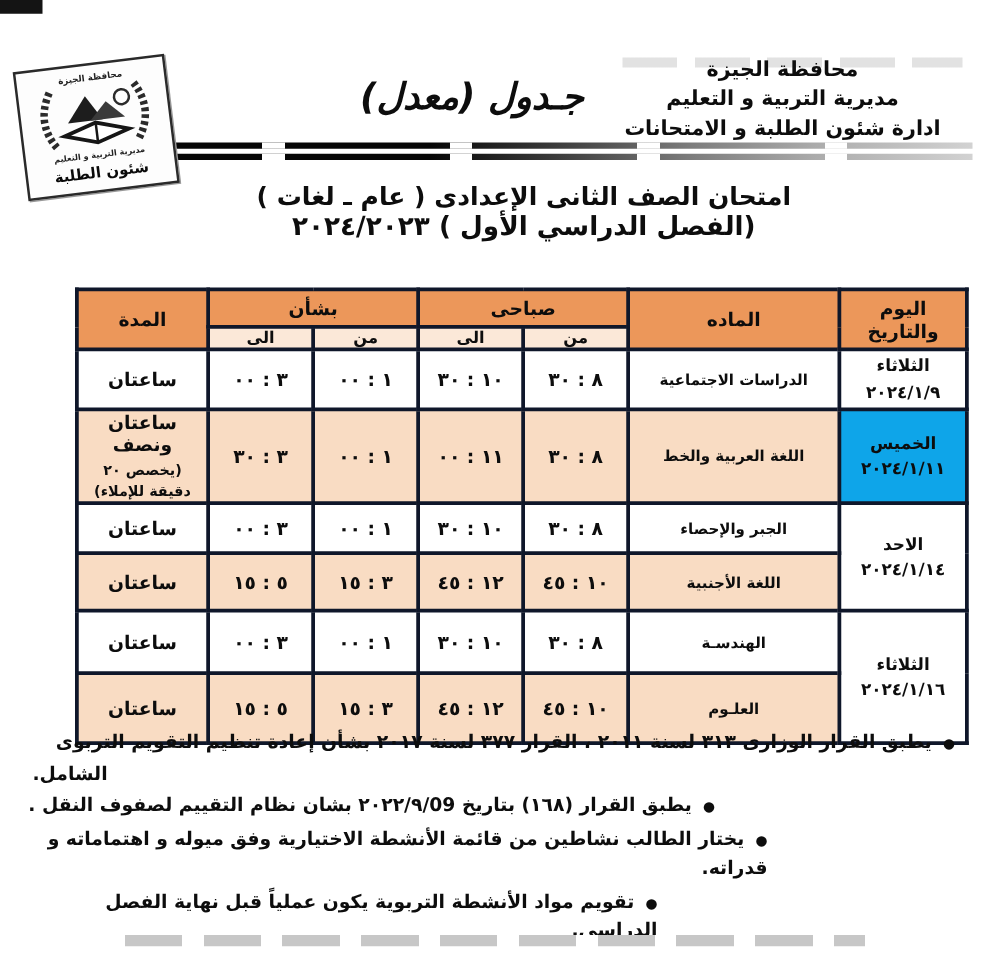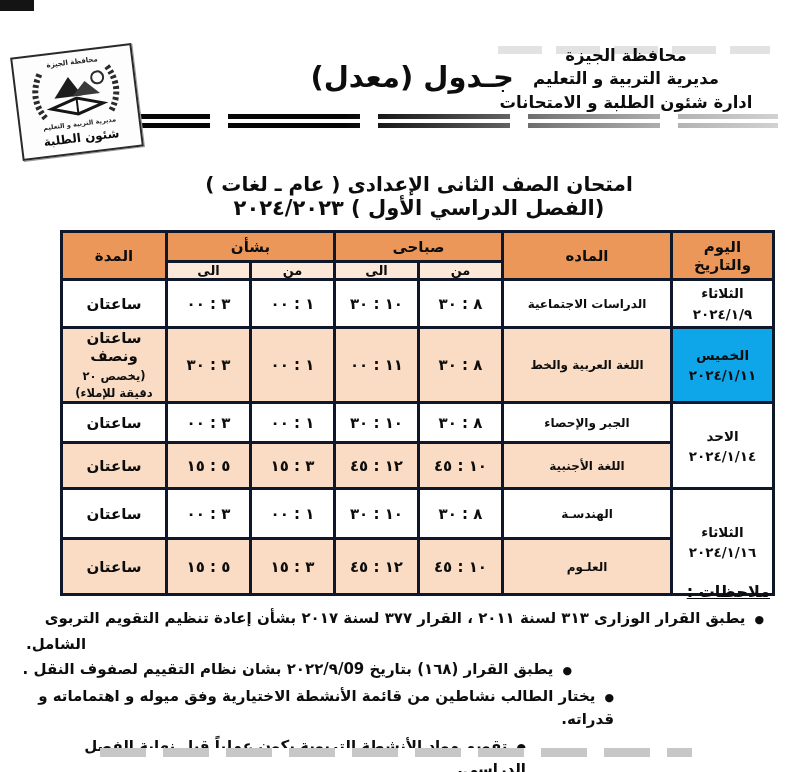--- a/index.html
+++ b/index.html
@@ -27,22 +27,22 @@
     position: absolute; left: 100px; top: 748px; width: 592px; height: 9px;
     background: repeating-linear-gradient(90deg, #c7c7c7 0 46px, #fff 46px 63px);
   }
 
   
   .org-block {
     position: absolute; top: 44px; left: 476px; width: 300px;
     text-align: center; font-weight: bold; font-size: 16.5px; line-height: 1.42;
   }
   .doc-stamp-title {
-    position: absolute; top: 60px; left: 304px; width: 210px;
-    text-align: right; font-weight: bold; font-size: 29px;
+    position: absolute; top: 60px; left: 288px; width: 210px;
+    text-align: left; font-weight: bold; font-size: 29px; font-style: italic;
   }
   .divider {
     position: absolute; top: 114px; left: 78px; width: 700px;
   }
   .divider .bar {
     height: 5px; margin-bottom: 4px;
     background-image:
       repeating-linear-gradient(90deg, rgba(255,255,255,0) 0 132px, #fff 132px 150px),
       linear-gradient(90deg, #060606 0 38%, #3a3a3a 52%, #7d7d7d 68%, #ababab 82%, #d2d2d2 100%);
   }
@@ -50,21 +50,21 @@
   
   .stamp {
     position: absolute; left: 16px; top: 50px; width: 122px; height: 104px;
     border: 2px solid #2a2a2a; background: #fdfdfd;
     transform: rotate(-7deg);
     box-shadow: 1px 1px 0 #999;
     display: flex; align-items: center; justify-content: center;
   }
 
   
-  .titles { position: absolute; top: 172px; left: 63px; width: 712px; text-align: center; }
+  .titles { position: absolute; top: 145px; left: 63px; width: 712px; text-align: center; }
   .title-1 { font-size: 20px; font-weight: bold; }
   .title-2 { font-size: 21px; font-weight: bold; }
 
   
   .exam-table-wrap { position: absolute; top: 230px; left: 63px; width: 712px; }
   table.exam {
     width: 712px; border-collapse: collapse; table-layout: fixed;
     direction: rtl;
   }
   table.exam th, table.exam td {
@@ -239,21 +239,20 @@
         <td class="time-cell"><span class="time">١٢ : ٤٥</span></td>
         <td class="time-cell"><span class="time">٣ : ١٥</span></td>
         <td class="time-cell"><span class="time">٥ : ١٥</span></td>
         <td class="duration-cell">ساعتان</td>
       </tr>
     </tbody>
       </table>
   </div>
 
   <div class="notes">
-    <div class="notes-heading">ملاحظات :</div>
     <div class="note note-1">
       <span class="bullet">●</span><span>يطبق القرار الوزارى ٣١٣ لسنة ٢٠١١ ، القرار ٣٧٧ لسنة ٢٠١٧  بشأن إعادة تنظيم التقويم التربوى</span>
     </div>
     <div class="note-1-cont">الشامل.</div>
     <div class="note note-2">
       <span class="bullet">●</span><span>يطبق القرار (١٦٨) بتاريخ ٢٠٢٢/٩/09 بشان نظام التقييم لصفوف النقل .</span>
     </div>
     <div class="note note-3">
       <span class="bullet">●</span><span>يختار الطالب نشاطين من قائمة الأنشطة الاختيارية وفق ميوله و اهتماماته و قدراته.</span>
     </div>

